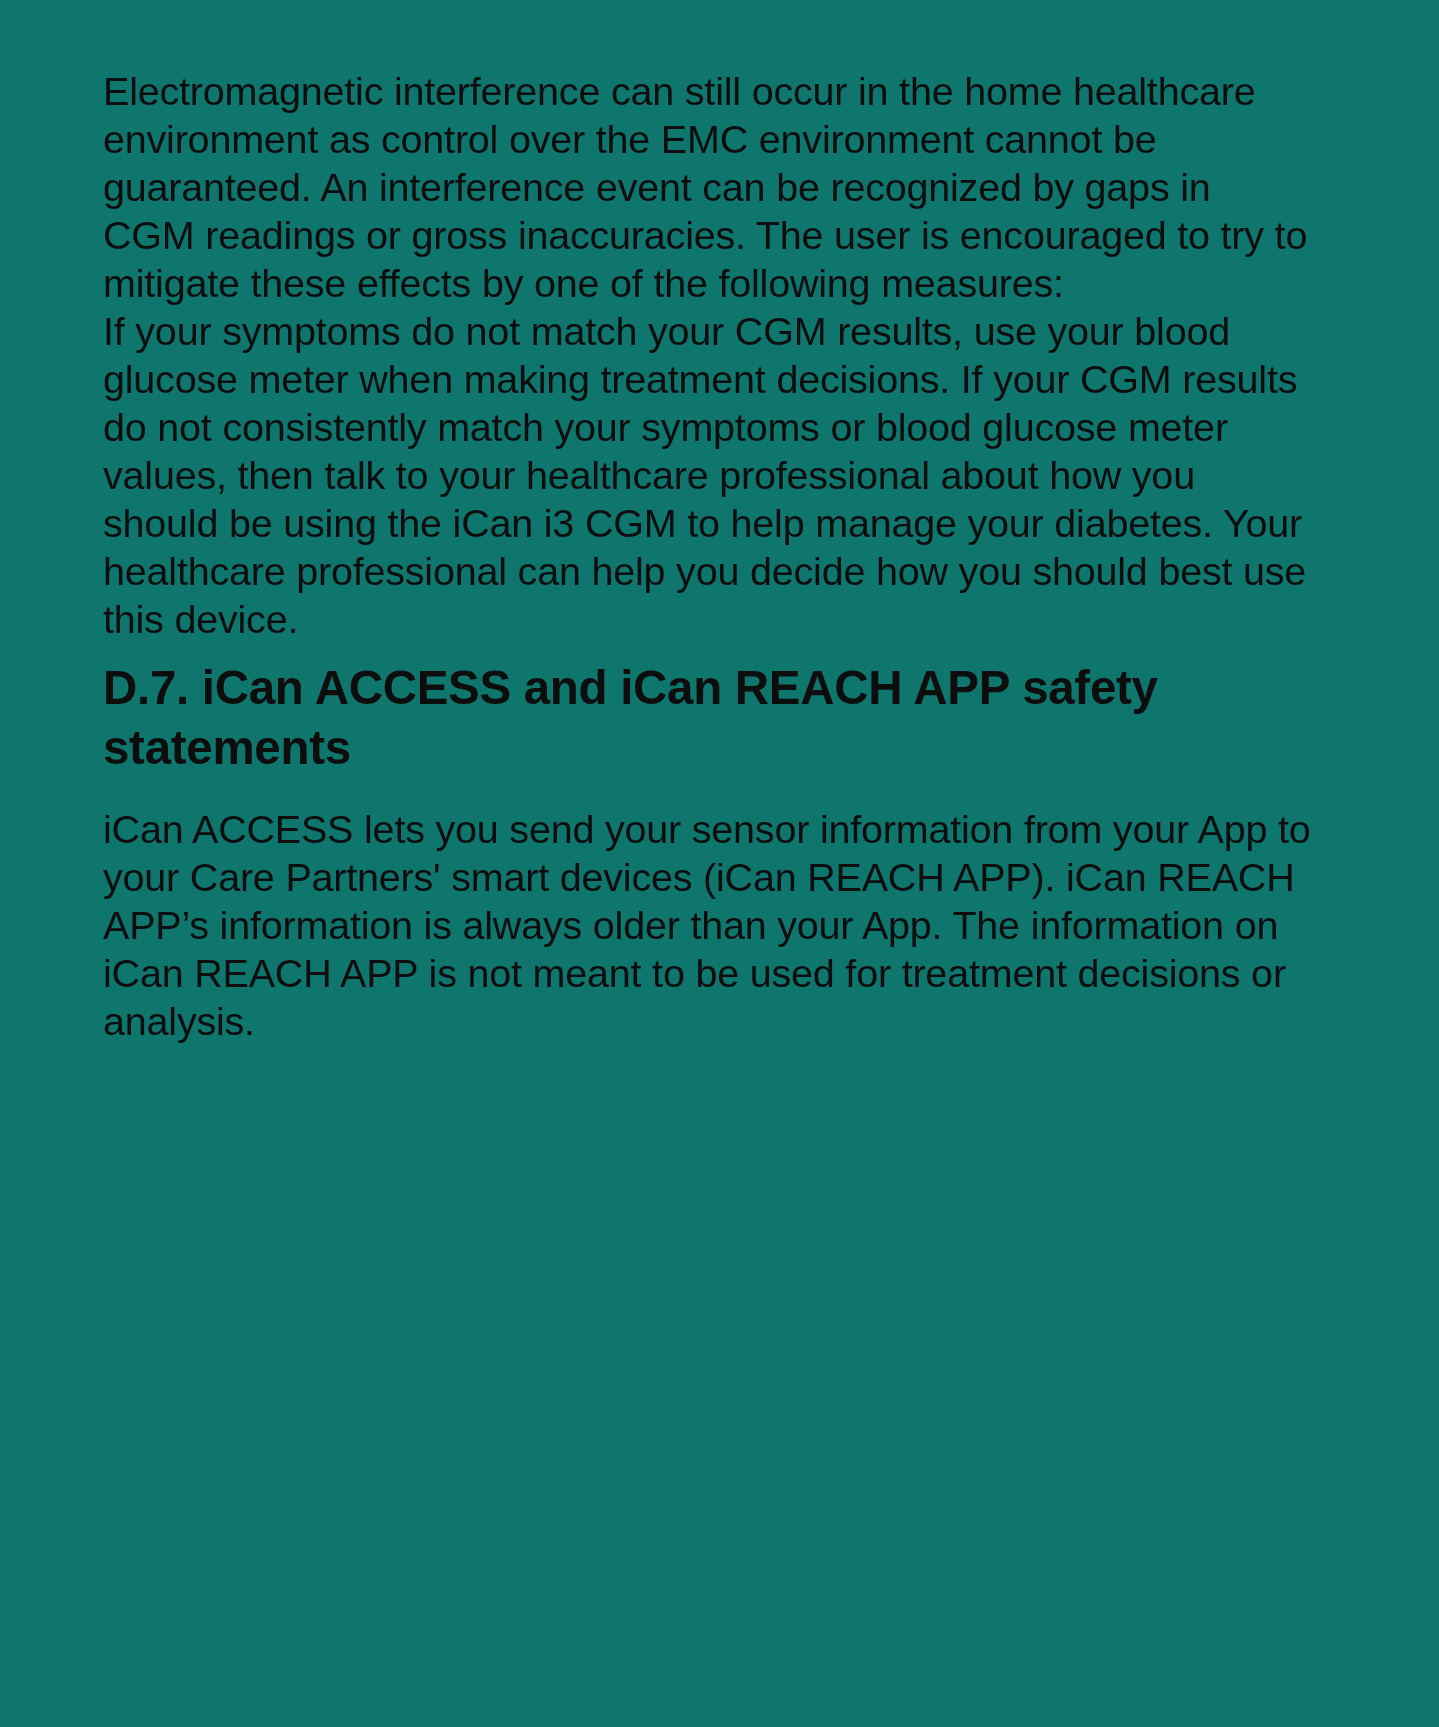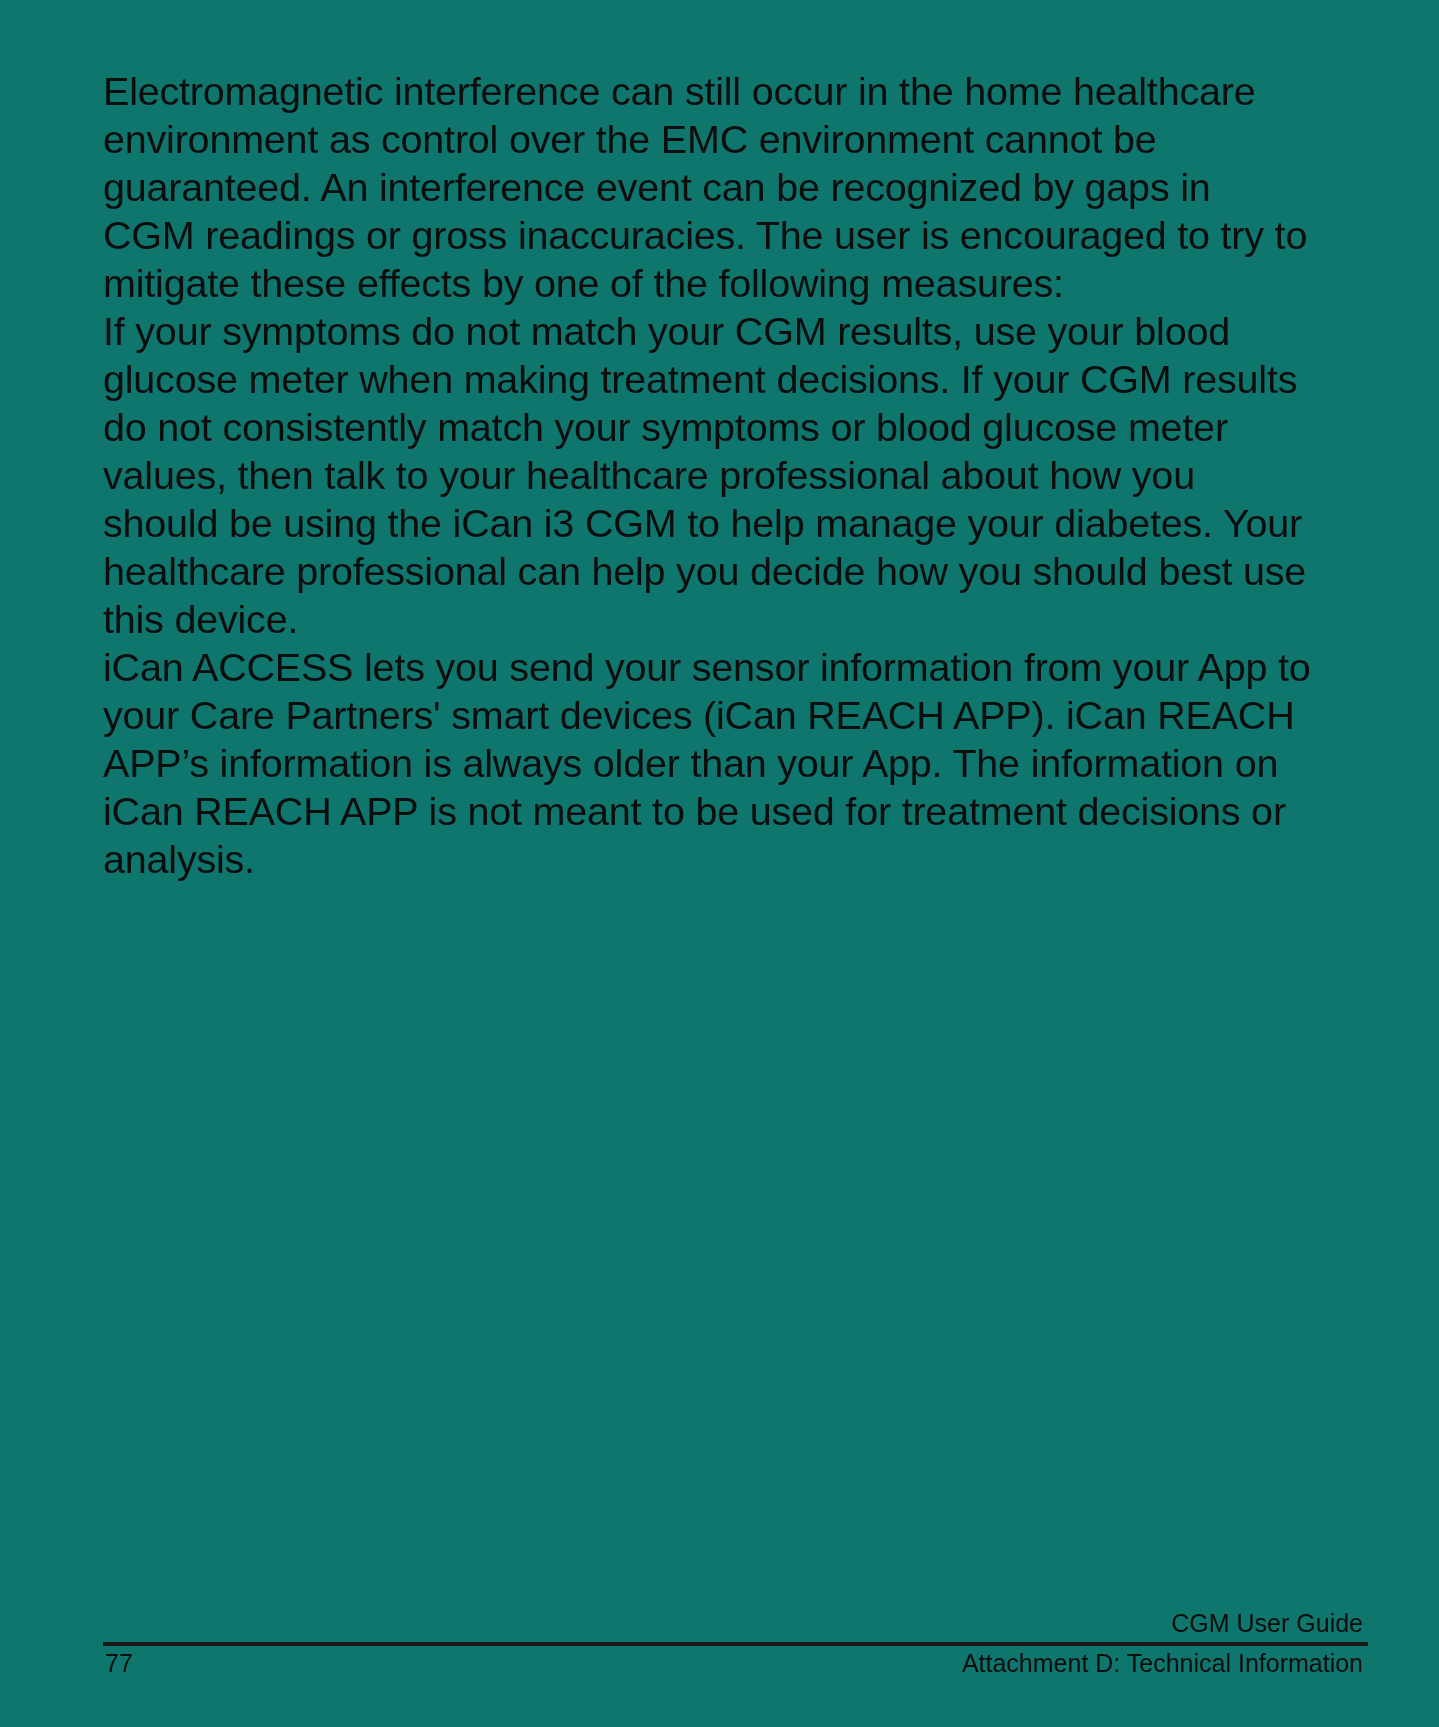--- a/index.html
+++ b/index.html
@@ -90,32 +90,24 @@
 mitigate these effects by one of the following measures:</p>
 
     <p class="body-text">If your symptoms do not match your CGM results, use your blood
 glucose meter when making treatment decisions. If your CGM results
 do not consistently match your symptoms or blood glucose meter
 values, then talk to your healthcare professional about how you
 should be using the iCan i3 CGM to help manage your diabetes. Your
 healthcare professional can help you decide how you should best use
 this device.</p>
 
+    <h2 class="heading">D.7. iCan ACCESS and iCan REACH APP safety
+statements</h2>
 
     <p class="body-text">iCan ACCESS lets you send your sensor information from your App to
 your Care Partners' smart devices (iCan REACH APP). iCan REACH
 APP’s information is always older than your App. The information on
 iCan REACH APP is not meant to be used for treatment decisions or
 analysis.</p>
   </div>
 
-  <div class="footer">
-    <div class="footer-title">CGM User Guide</div>
-
-    <div class="footer-rule"></div>
-
-    <div class="footer-row">
-      <span class="page-num">77</span>
-      <span class="attachment">Attachment D: Technical Information</span>
-    </div>
-  </div>
 
 </div>
 
 </body></html>

